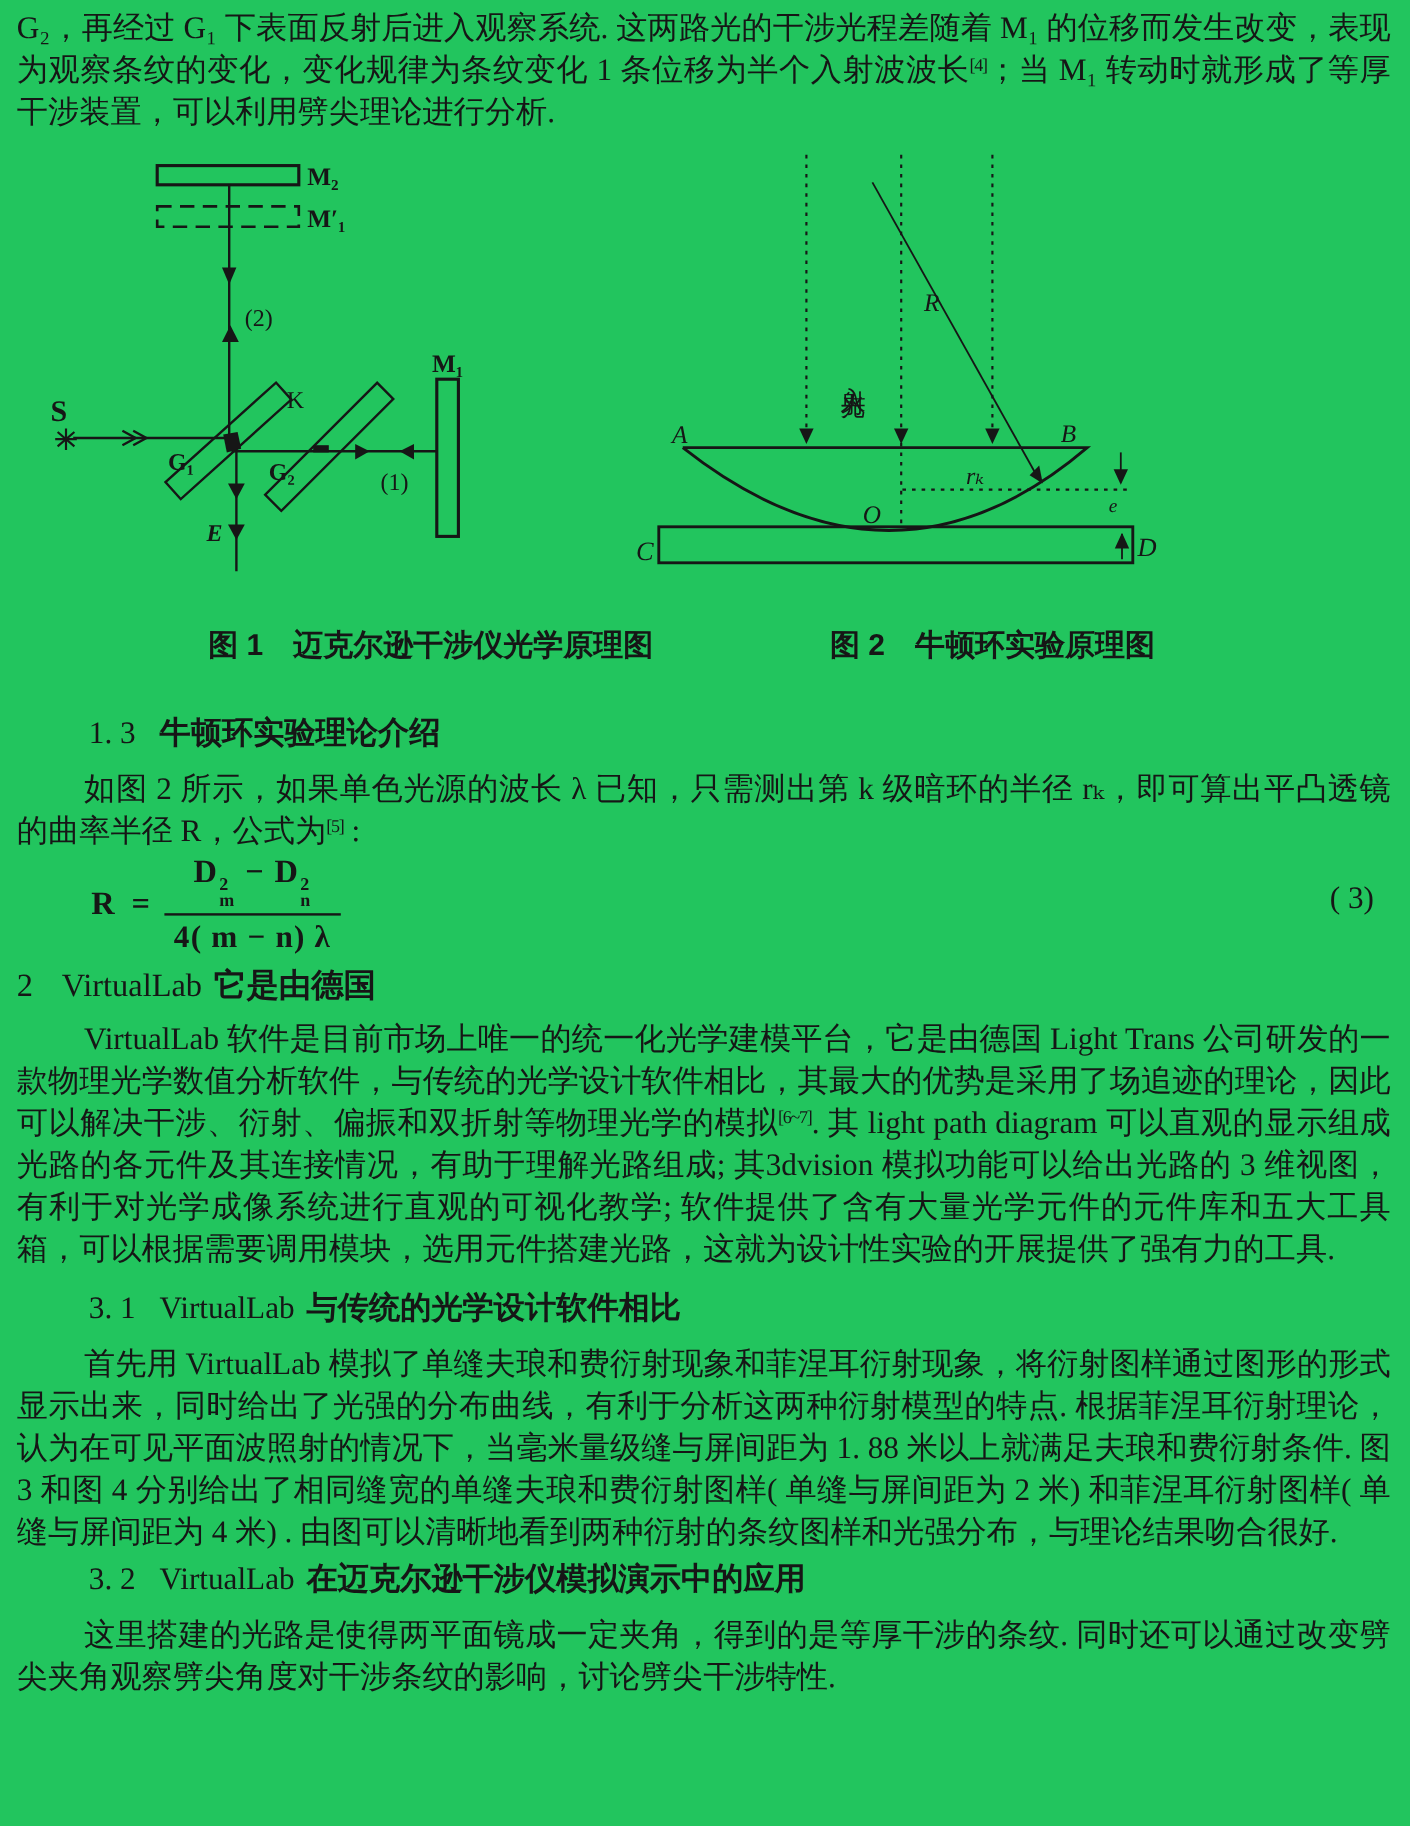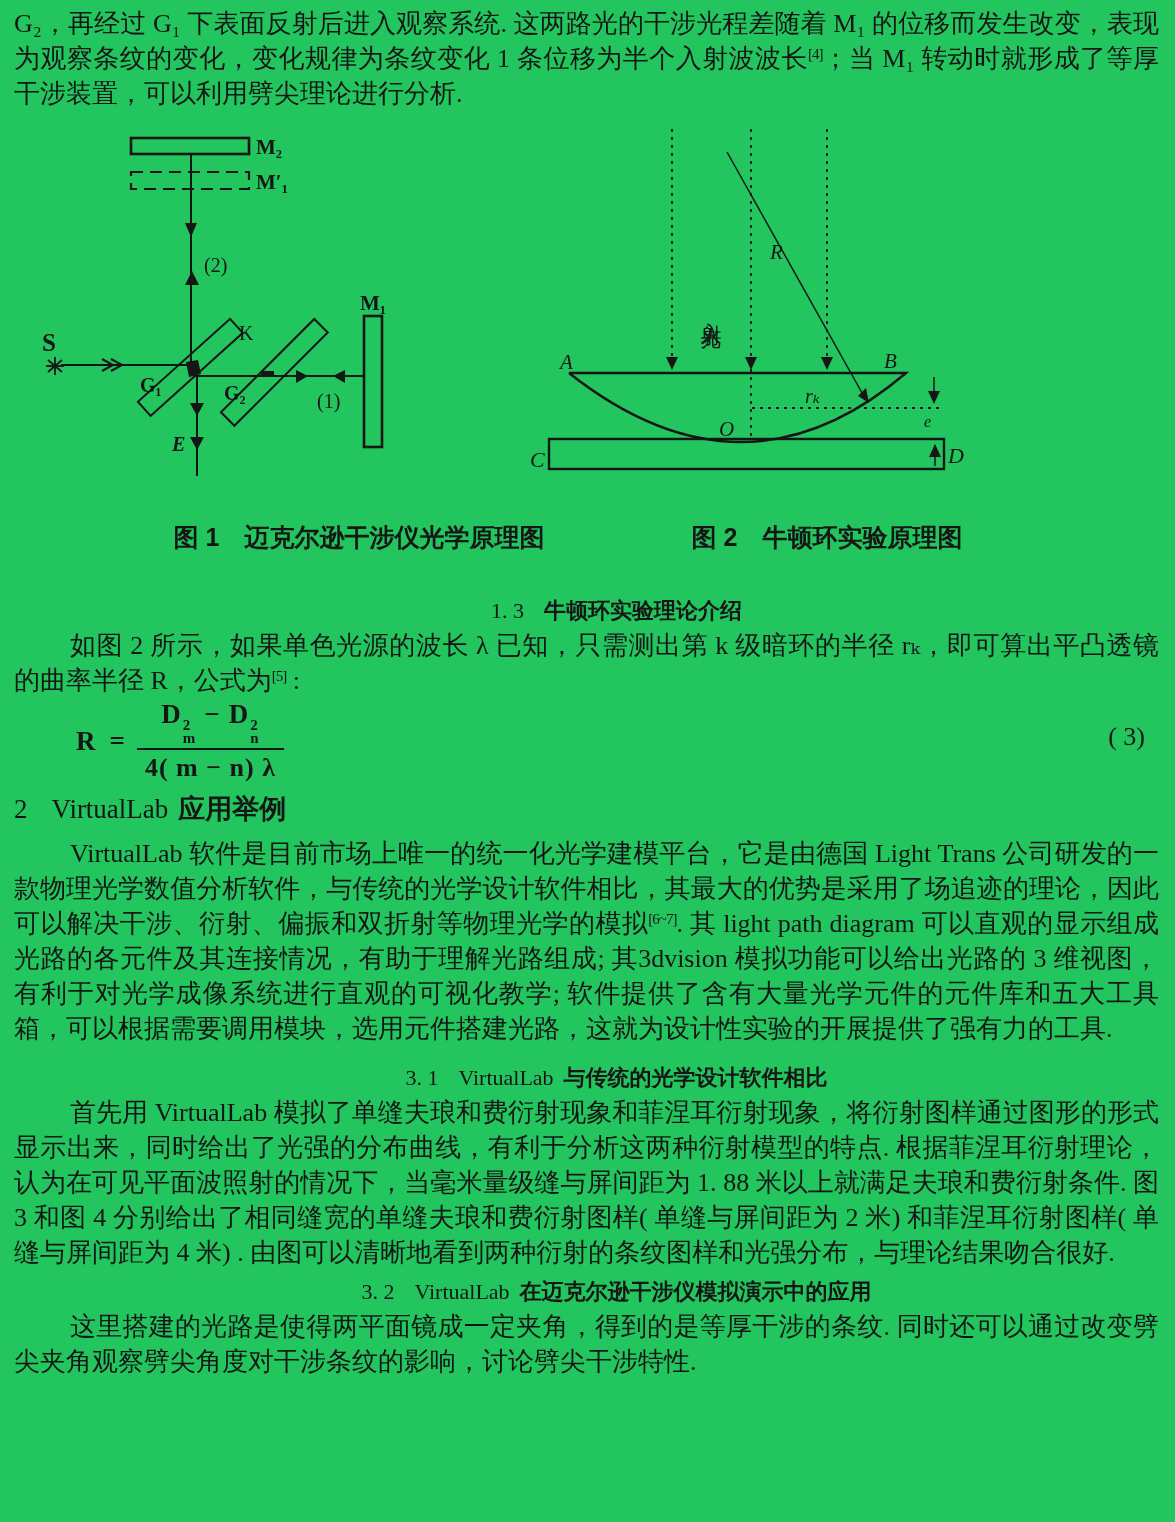--- a/index.html
+++ b/index.html
@@ -15,42 +15,42 @@
 
   .figures-row { display:flex; margin-top:8px; height:400px; }
   .fig-box1 { width:500px; height:400px; }
   .fig-box2 { width:575px; height:400px; }
 
   .captions-row { position:relative; height:38px; margin-top:2px;
     font-family:"Liberation Sans","DejaVu Sans",sans-serif; font-weight:700; font-size:25px; }
   .caption1 { position:absolute; left:345px; transform:translateX(-50%); white-space:nowrap; }
   .caption2 { position:absolute; left:813px; transform:translateX(-50%); white-space:nowrap; }
 
-  .sub-heading { margin:34px 0 0 60px; font-size:22px; line-height:35px; font-weight:normal;text-align:center; }
+  .sub-heading { margin:34px 0 0 60px; font-size:26px; line-height:35px; font-weight:normal; }
   .sub-heading.tight { margin-top:14px; }
   .sub-heading.tighter { margin-top:4px; }
   .sec-heading { margin-top:16px; font-size:27px; line-height:38px; font-weight:normal; }
   .sec-heading.s3 { margin-top:22px; }
   .h-num { font-family:"Liberation Serif","DejaVu Serif",serif; margin-right:24px; }
   .sub-heading .h-num { margin-right:20px; }
   .h-latin { font-family:"Liberation Serif","DejaVu Serif",serif; margin-right:10px; }
   .h-cn { font-family:"Liberation Sans","DejaVu Sans",sans-serif; font-weight:700; }
 
   .formula-row { position:relative; height:66px; margin-top:10px; padding-left:62px;
     display:flex; align-items:center; font-size:27px; font-weight:bold; }
   .f-eq { margin:0 12px 0 14px; }
   .frac { display:inline-flex; flex-direction:column; text-align:center; }
   .frac .num { padding:0 8px 3px; letter-spacing:1px; }
   .frac .den { border-top:2.5px solid #161616; padding:3px 8px 0; font-size:26px; letter-spacing:1px; }
   .f-minus { margin:0 8px; }
   .ss { display:inline-flex; flex-direction:column; align-items:flex-start;
     font-size:15px; line-height:13px; vertical-align:-7px; margin-left:1px; font-weight:bold; }
   .f-tag { position:absolute; right:14px; top:14px; font-weight:normal; font-size:26px; }
 
-  .p-after-h { margin-top:0; }
+  .p-after-h { margin-top:12px; }
   svg text { font-family:"Liberation Serif","DejaVu Serif",serif; fill:#161616; }
 </style>
 </head>
 <body>
 
 <div class="page">
 
   <p class="body-text"><span>G₂，再经过 G₁ 下表面反射后进入观察系统. 这两路光的干涉光程差随着 M₁ 的位移而发生改变，表现为观察条纹的变化，变化规律为条纹变化 1 条位移为半个入射波波长</span><sup class="ref">[4]</sup><span>；当 M₁ 转动时就形成了等厚干涉装置，可以利用劈尖理论进行分析.</span></p>
 
   <div class="figures-row">
@@ -151,21 +151,21 @@
             <span>m</span>
           </span><span class="f-minus">−</span><span>D</span><span class="ss">
             <span>2</span>
             <span>n</span>
           </span></span>
       <span class="den">4( m − n) λ</span>
     </span>
     <span class="f-tag">( 3)</span>
   </div>
 
-  <h2 class="sec-heading"><span class="h-num">2</span><span class="h-latin">VirtualLab</span><span class="h-cn">应用举例</span></h2>
+  <h2 class="sec-heading"><span class="h-num">2</span><span class="h-latin">VirtualLab</span><span class="h-cn">它是由德国</span></h2>
 
   <p class="body-text indent" style="margin-top:8px;"><span>VirtualLab 软件是目前市场上唯一的统一化光学建模平台，它是由德国 Light Trans 公司研发的一款物理光学数值分析软件，与传统的光学设计软件相比，其最大的优势是采用了场追迹的理论，因此可以解决干涉、衍射、偏振和双折射等物理光学的模拟</span><sup class="ref">[6~7]</sup><span>. 其 light path diagram 可以直观的显示组成光路的各元件及其连接情况，有助于理解光路组成; 其3dvision 模拟功能可以给出光路的 3 维视图，有利于对光学成像系统进行直观的可视化教学; 软件提供了含有大量光学元件的元件库和五大工具箱，可以根据需要调用模块，选用元件搭建光路，这就为设计性实验的开展提供了强有力的工具.</span></p>
 
 
   <h3 class="sub-heading tight"><span class="h-num">3. 1</span><span class="h-latin">VirtualLab</span><span class="h-cn">与传统的光学设计软件相比</span></h3>
 
   <p class="body-text indent p-after-h">首先用 VirtualLab 模拟了单缝夫琅和费衍射现象和菲涅耳衍射现象，将衍射图样通过图形的形式显示出来，同时给出了光强的分布曲线，有利于分析这两种衍射模型的特点. 根据菲涅耳衍射理论，认为在可见平面波照射的情况下，当毫米量级缝与屏间距为 1. 88 米以上就满足夫琅和费衍射条件. 图 3 和图 4 分别给出了相同缝宽的单缝夫琅和费衍射图样( 单缝与屏间距为 2 米) 和菲涅耳衍射图样( 单缝与屏间距为 4 米) . 由图可以清晰地看到两种衍射的条纹图样和光强分布，与理论结果吻合很好.</p>
 
   <h3 class="sub-heading tighter"><span class="h-num">3. 2</span><span class="h-latin">VirtualLab</span><span class="h-cn">在迈克尔逊干涉仪模拟演示中的应用</span></h3>
 

